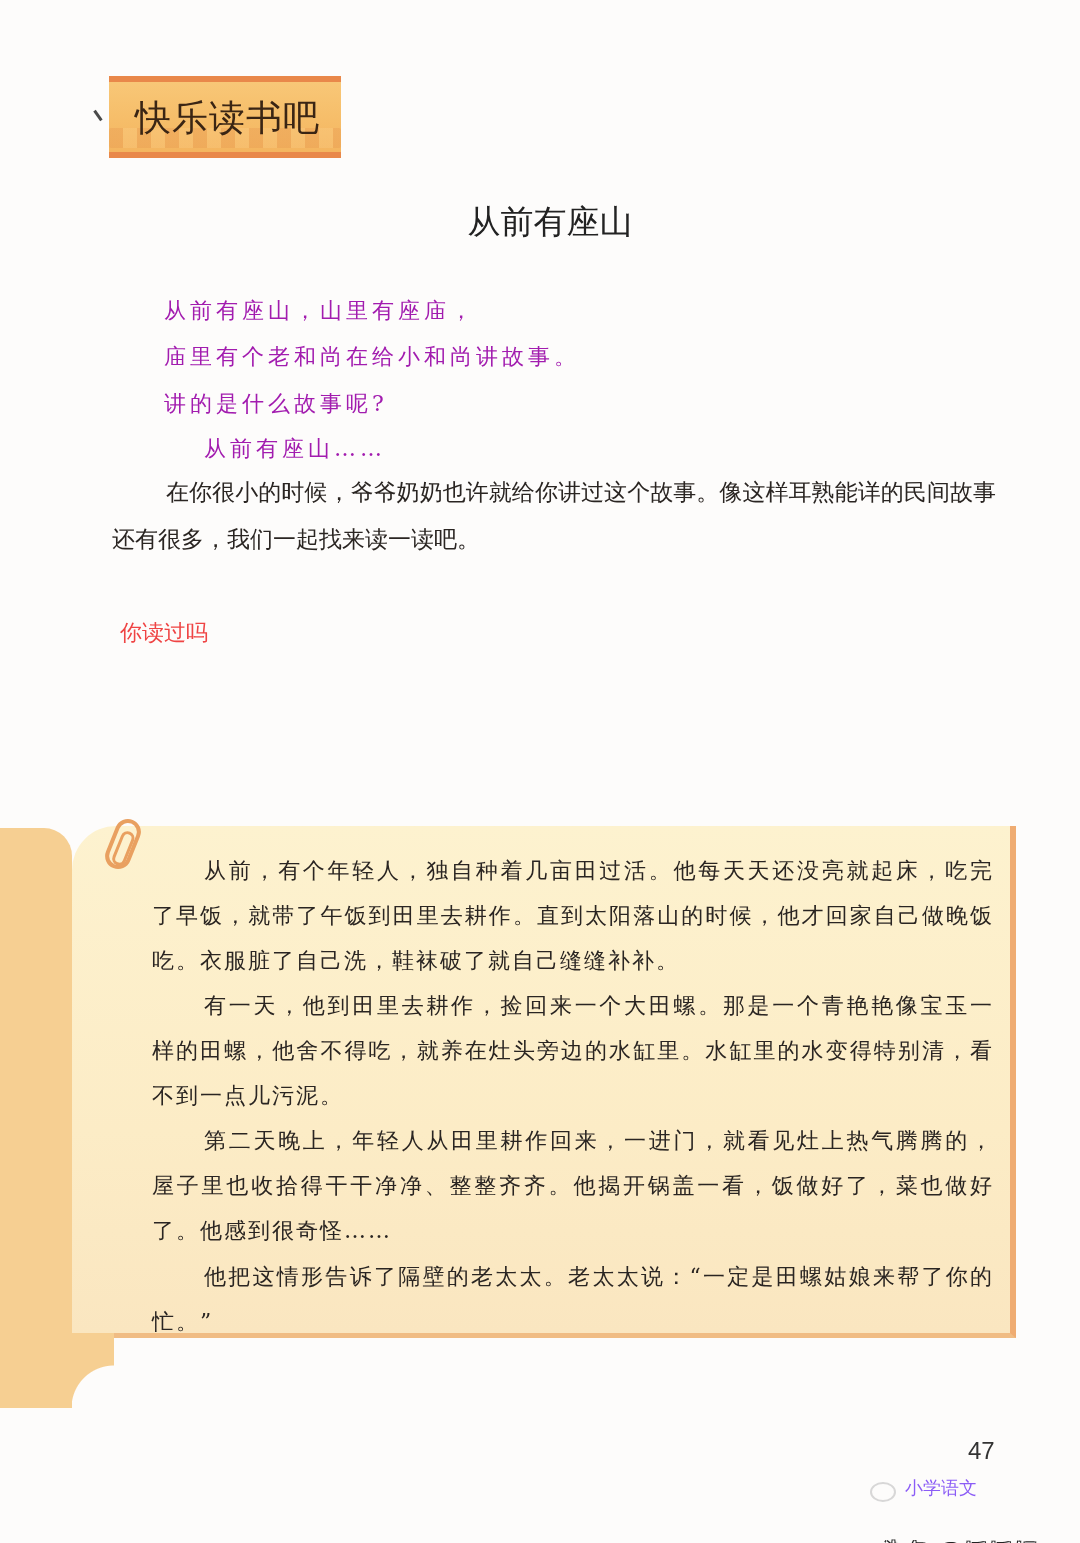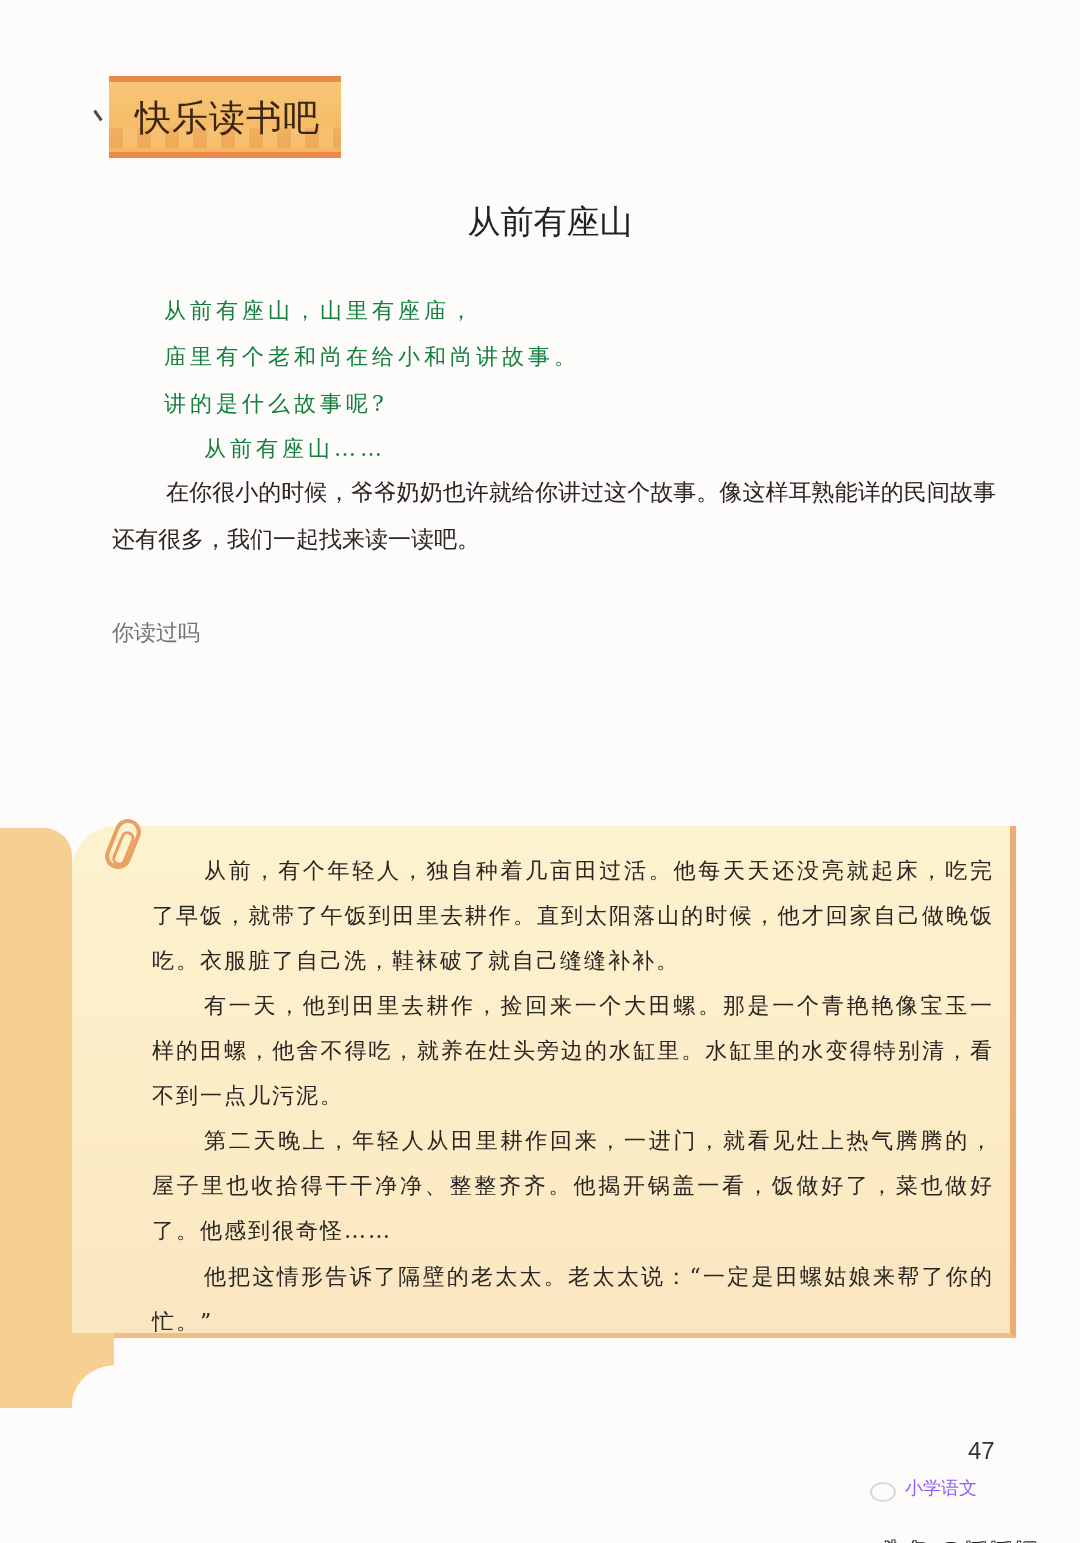--- a/index.html
+++ b/index.html
@@ -30,30 +30,30 @@
 
   
   .poem-title {
     position: absolute; left: 0; width: 1100px; top: 200px; text-align: center;
     font-family: "DejaVu Sans", sans-serif; font-size: 33px; color: #222;
   }
 
   .kaiti { font-family: "DejaVu Serif", serif; }
 
   .poem-line {
-    position: absolute; left: 164px; font-size: 22px; letter-spacing: 4px; color: #15803d;
+    position: absolute; left: 164px; font-size: 22px; letter-spacing: 4px; color: #a21caf;
   }
 
   .para {
     position: absolute; left: 112px; width: 884px; font-size: 23px; line-height: 47px; color: #2a2522;
     text-indent: 54px; text-align: justify;
   }
 
   .section-heading {
-    position: absolute; left: 112px; top: 618px; font-size: 22px; color: #737373;
+    position: absolute; left: 120px; top: 618px; font-size: 22px; color: #ef4444;
     font-family: Liberation Serif, serif;
   }
 
   
   .left-tab {
     position: absolute; left: 0; top: 828px; width: 72px; height: 580px;
     background: #f6cf92; border-top-right-radius: 28px;
   }
   .story-box {
     position: absolute; left: 72px; top: 826px; width: 944px; height: 512px;

